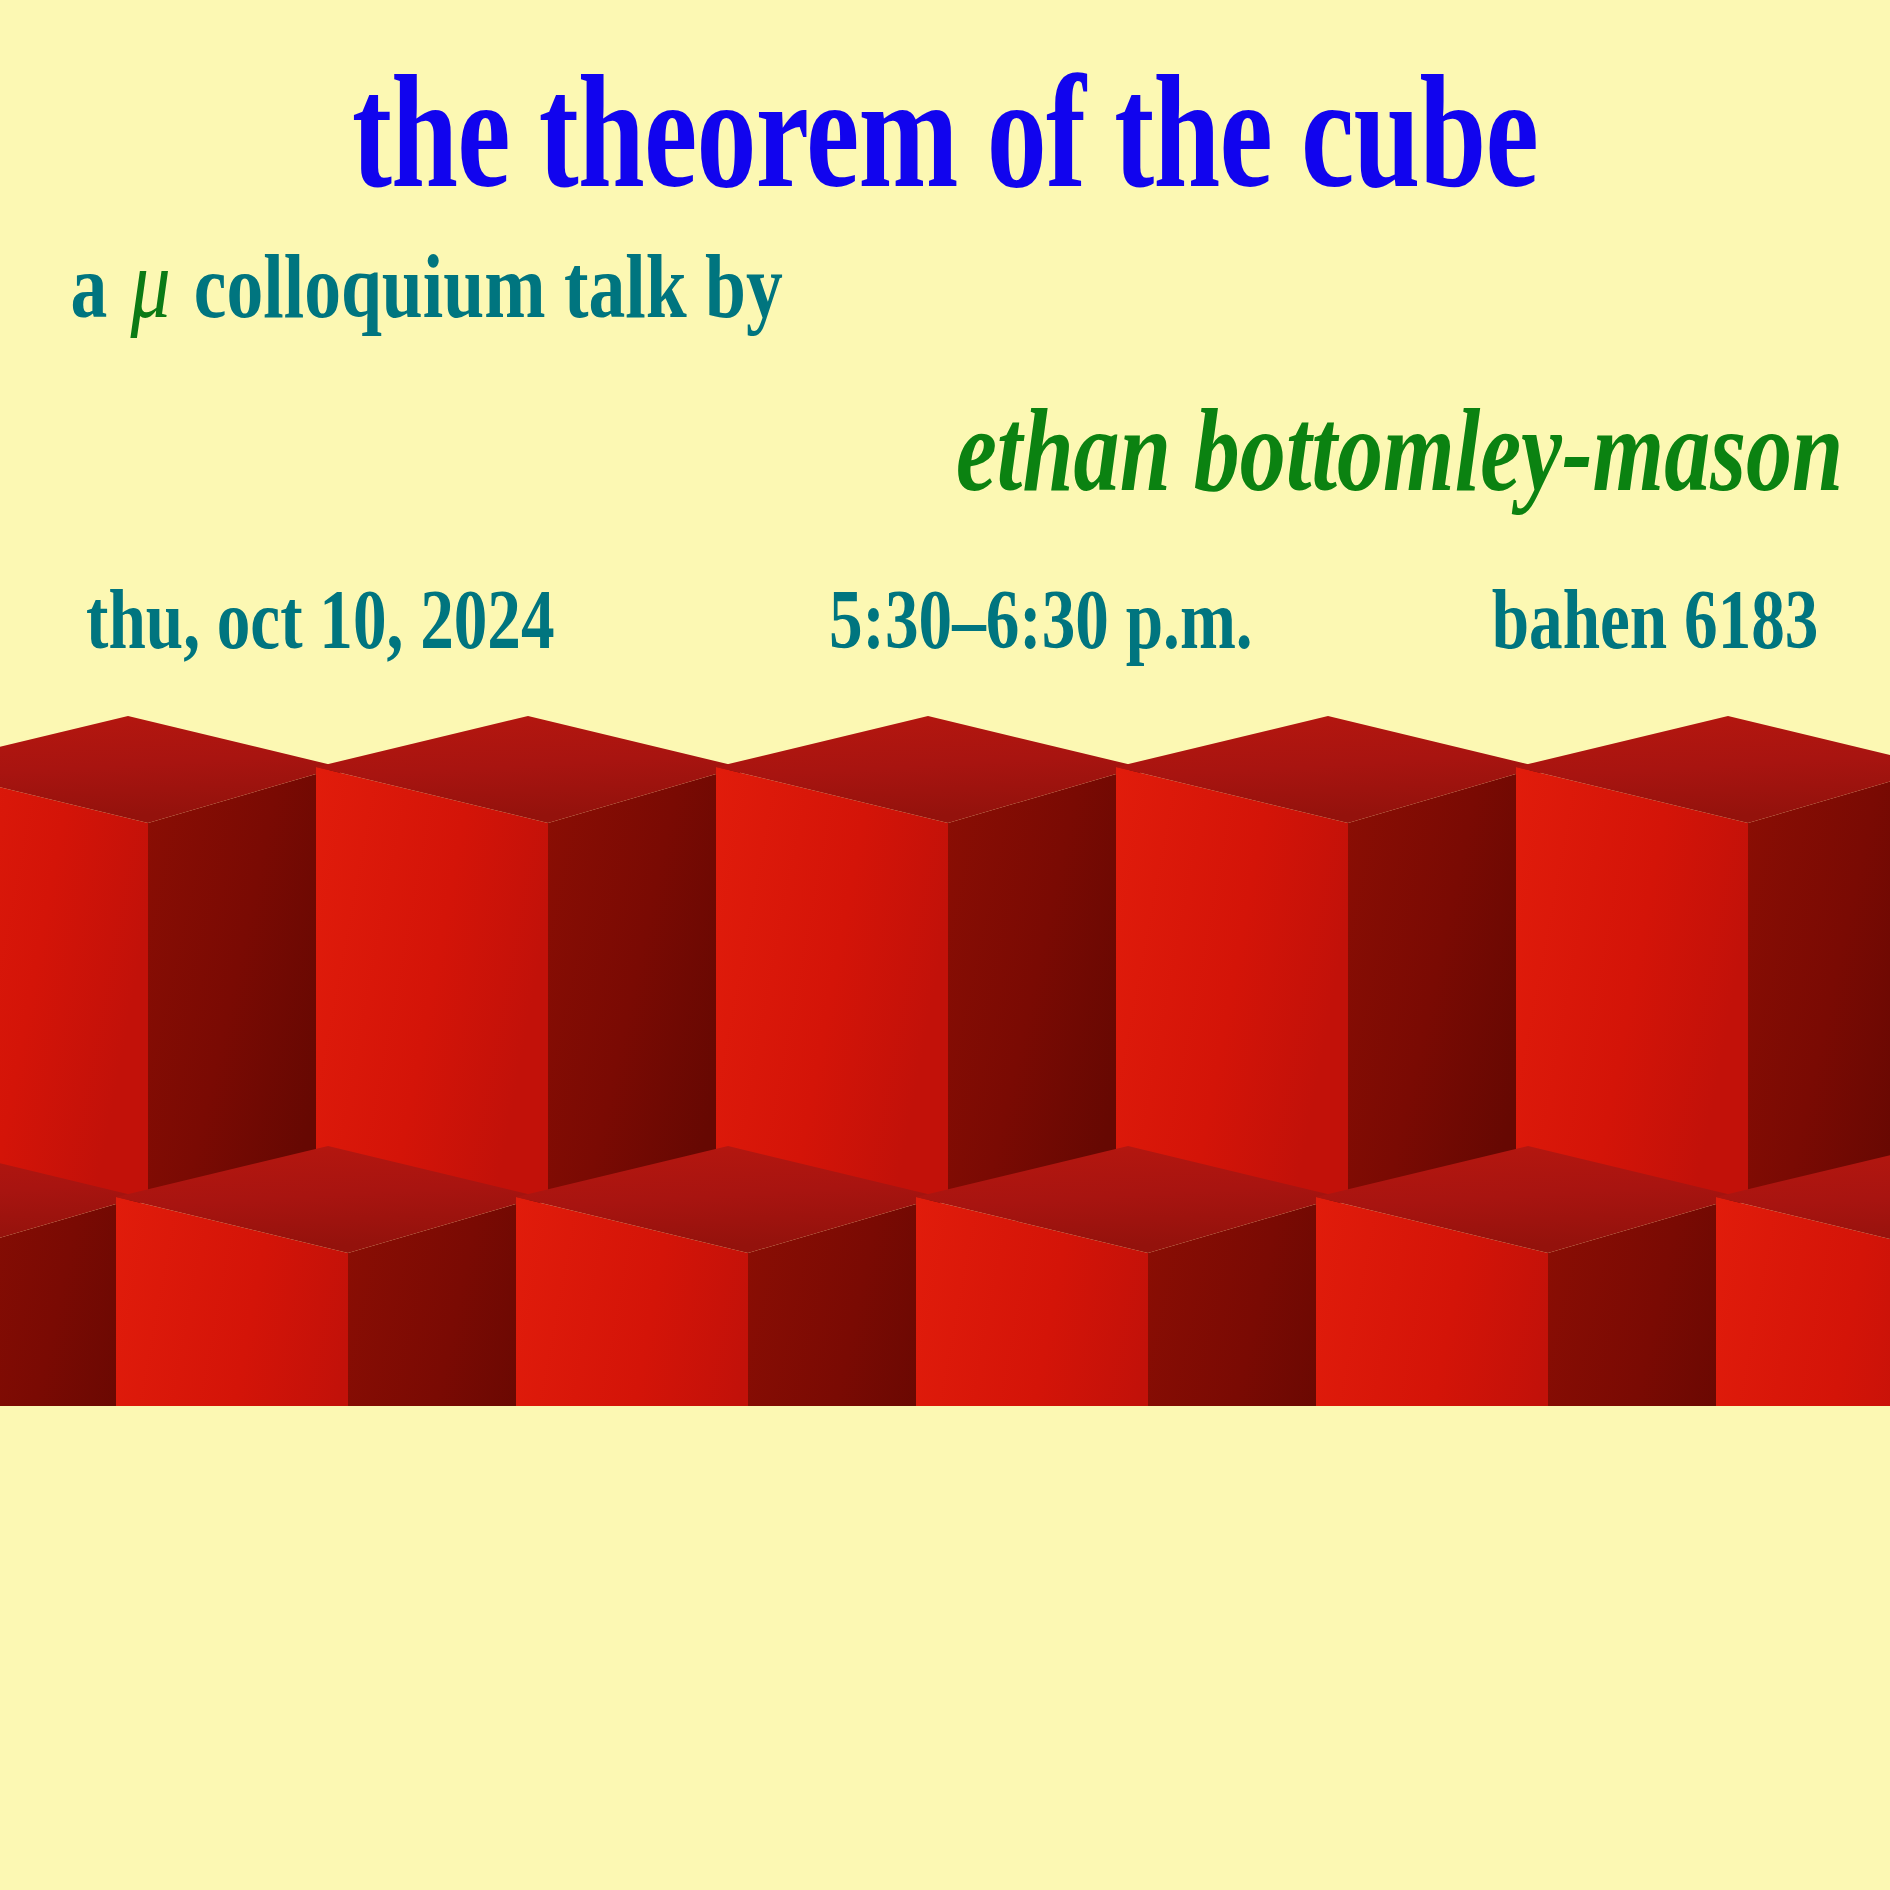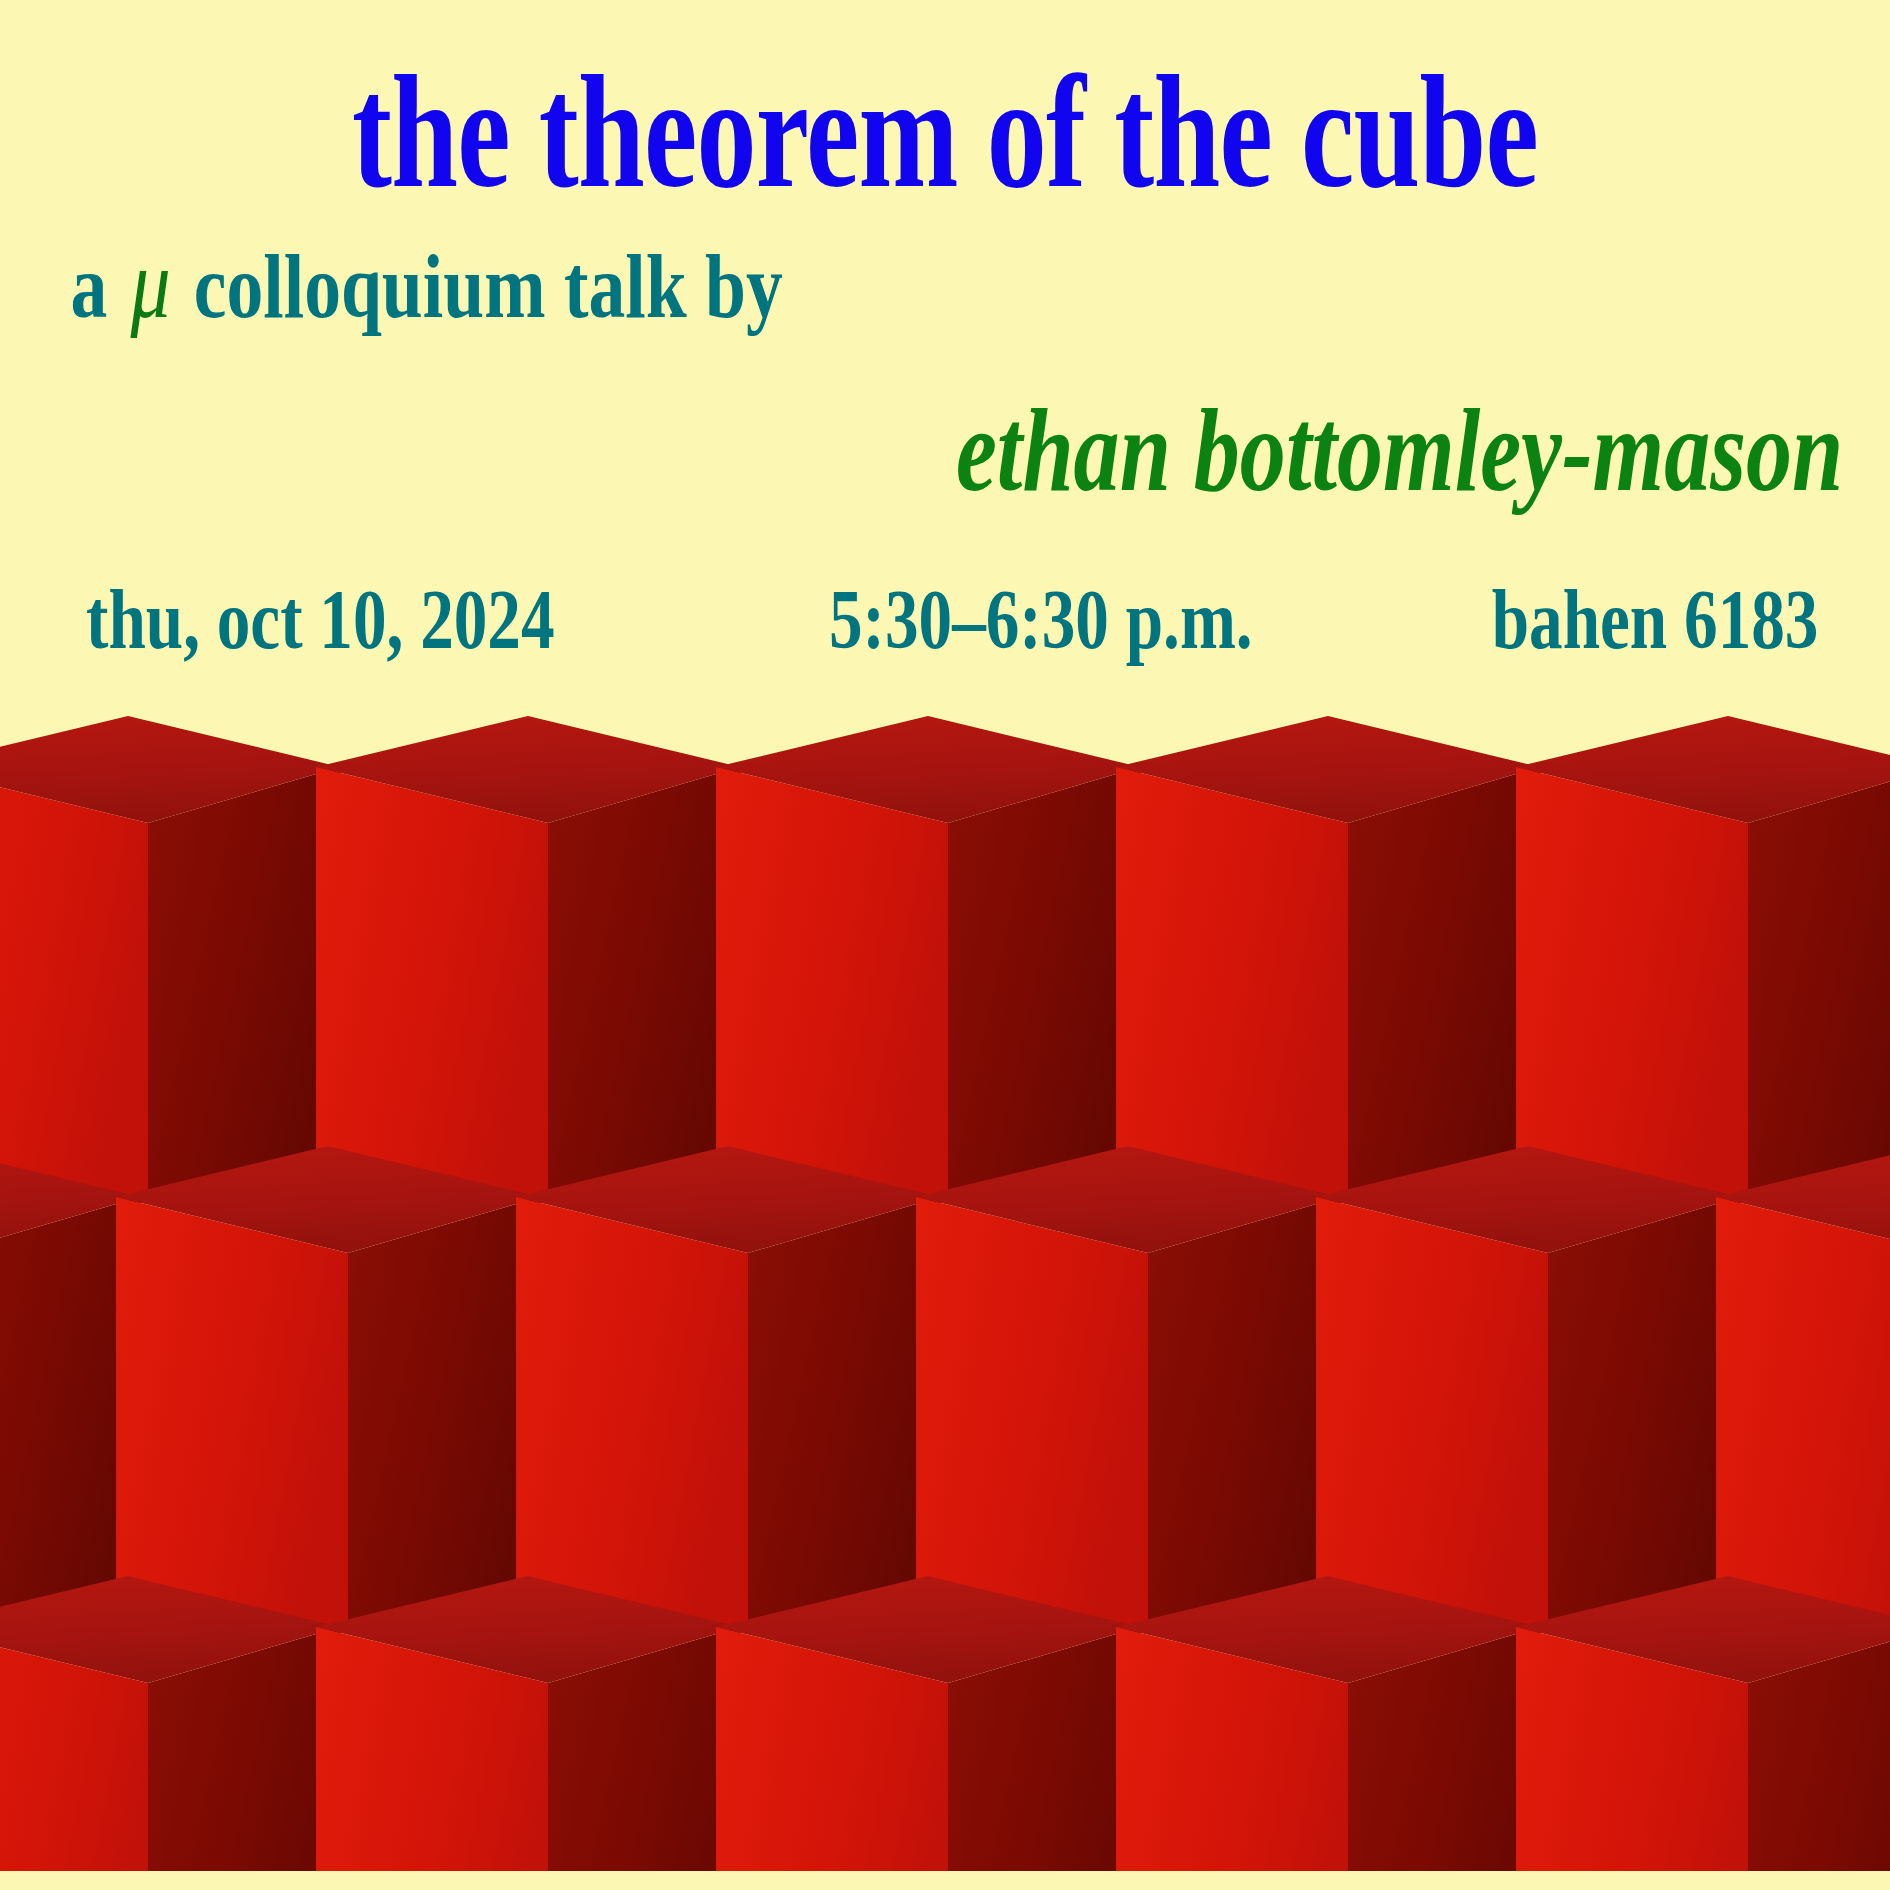--- a/index.html
+++ b/index.html
@@ -2,21 +2,21 @@
 <html><head>
 <meta charset="utf-8">
 <title>poster</title>
 <style>
   html,body{margin:0;padding:0;}
   body{
     width:1890px;height:1890px;overflow:hidden;position:relative;
     background:#FCF8B3;
     font-family:"Liberation Serif", serif;
   }
-  #poster{position:absolute;inset:0;width:1890px;height:1871px;overflow:hidden;background:#bef264;}
+  #poster{position:absolute;inset:0;width:1890px;height:1406px;overflow:hidden;background:#bef264;}
 
   
   #cubefield{position:absolute;left:0;top:0;width:1890px;height:1890px;z-index:1;}
   #cubefield svg{display:block;width:1890px;height:1890px;}
 
   
   #textblock{position:absolute;left:0;top:0;width:1890px;z-index:3;}
 
   .title{
     font-family:"Liberation Serif", serif;

